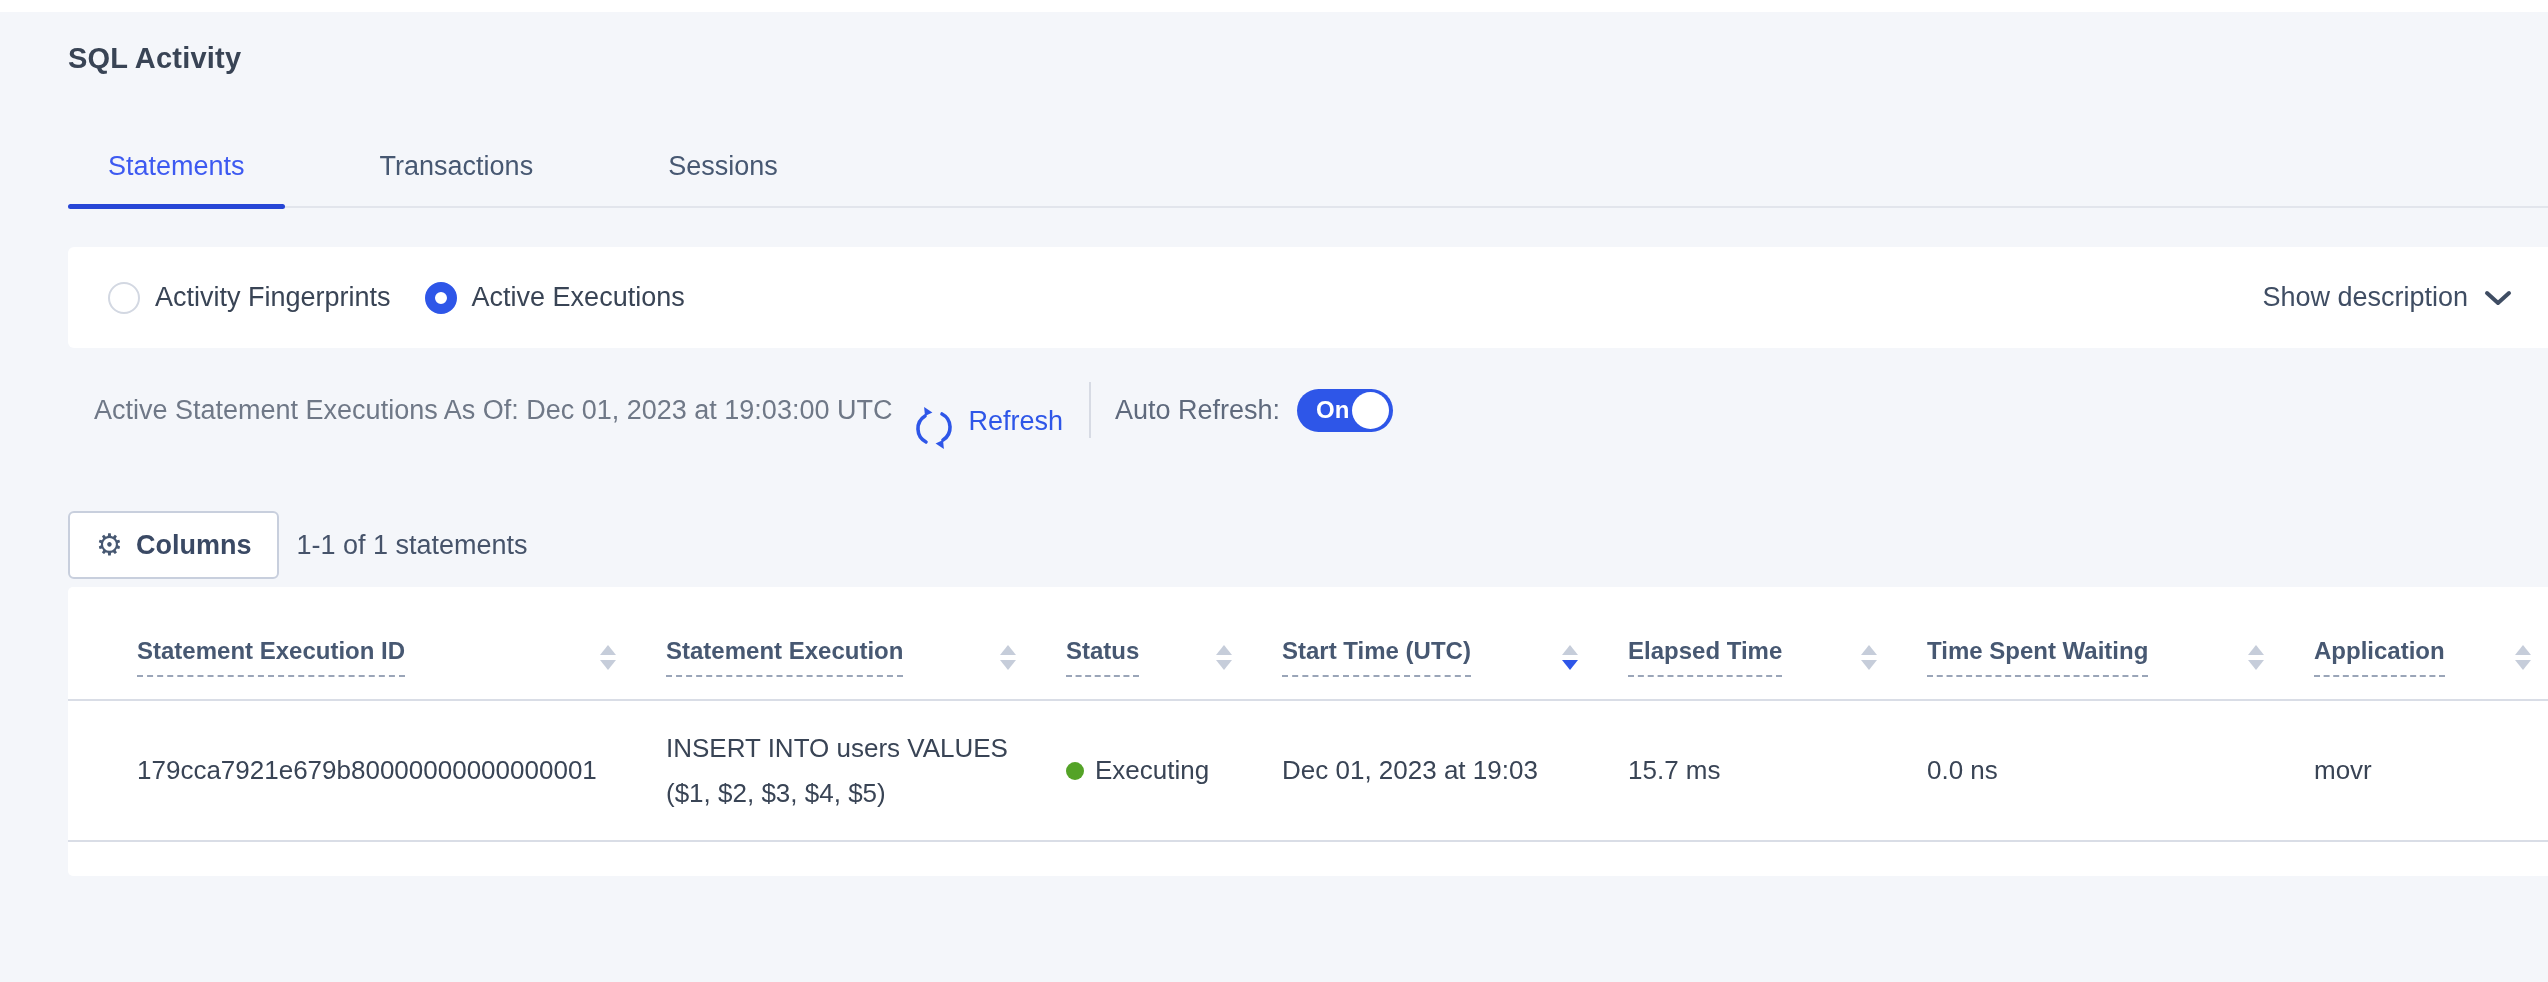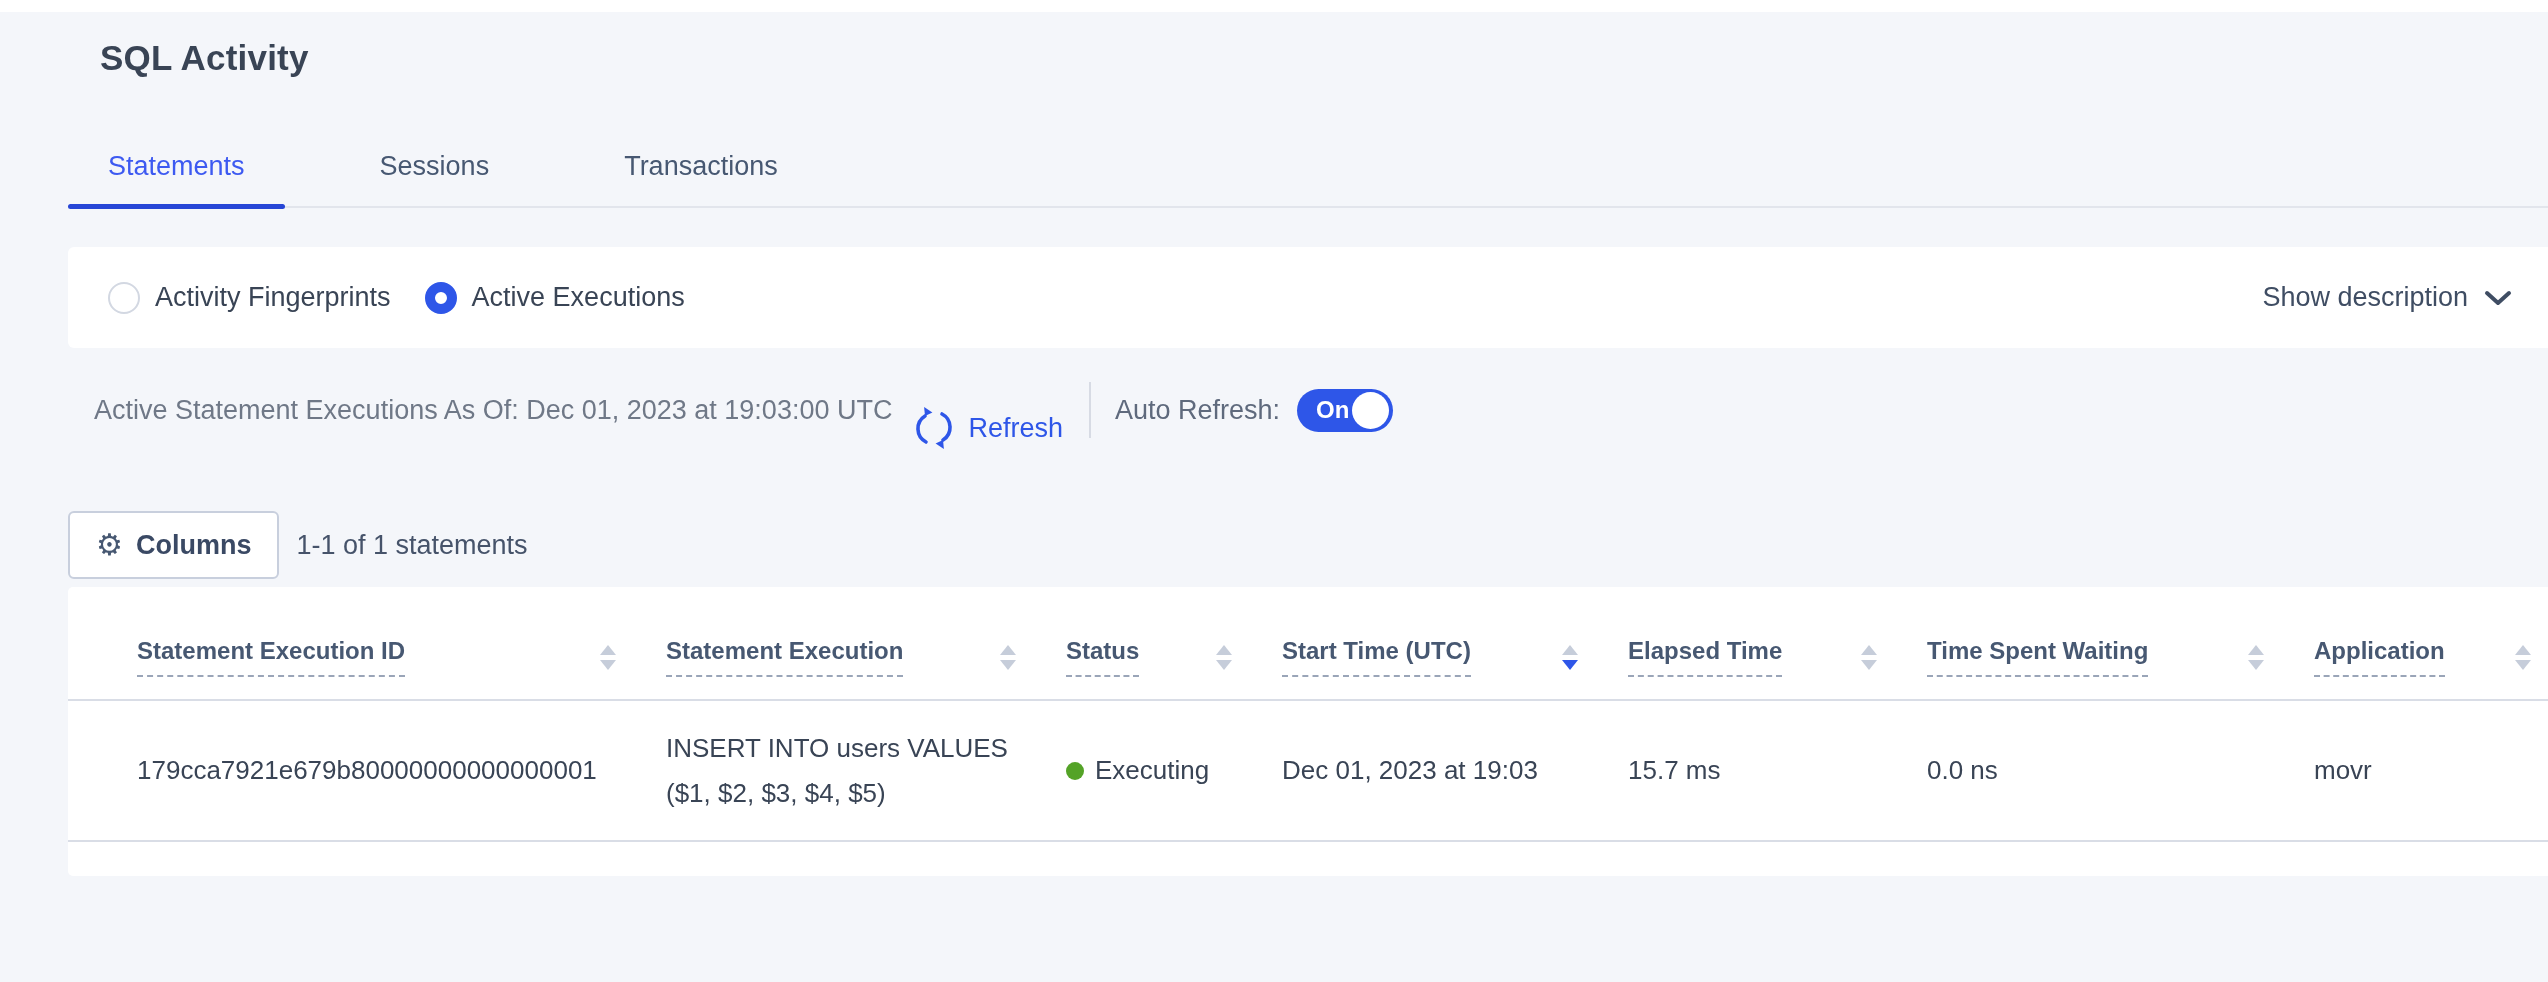--- a/index.html
+++ b/index.html
@@ -7,22 +7,22 @@
   body {
     font-family:"Liberation Sans","DejaVu Sans",sans-serif;
     background:#f4f6fa;
     color:#394455;
     position:relative;
   }
   .top-band { position:absolute; top:0; left:0; width:100%; height:12px; background:#ffffff; }
 
   
   .page-title {
-    margin:40px 0 0 100px;
-    font-size:35px; font-weight:700; color:#394455; line-height:36px;
+    margin:40px 0 0 68px;
+    font-size:29px; font-weight:700; color:#394455; line-height:36px;
     letter-spacing:0.2px;
   }
 
   
   .tabs {
     display:flex; margin:74px 0 0 68px;
     border-bottom:2px solid #e2e5ec;
   }
   .tab {
     font-size:27px; color:#475872; padding:0 40px 24px 40px; margin-right:55px;
@@ -69,21 +69,21 @@
   .search-box input::placeholder { color:#b5bcc8; }
   .filters-btn {
     margin-left:26px; height:76px; min-width:200px; padding:0 28px;
     background:#ffffff; border:2px solid #c8cfdd; border-radius:5px;
     display:flex; align-items:center; justify-content:center;
     font-size:27px; font-weight:700; color:#3a4964; cursor:pointer;
     font-family:inherit;
   }
   .filters-btn svg { margin-left:12px; }
   .asof { margin-left:26px; font-size:27px; color:#6f7887; white-space:nowrap; }
-  .refresh { margin-left:20px; display:flex; align-items:center; cursor:pointer;margin-top:36px; }
+  .refresh { margin-left:20px; display:flex; align-items:flex-start; cursor:pointer;margin-top:36px; }
   .refresh-label { font-size:27px; color:#2e56e8; margin-left:12px; }
   .vdiv { width:2px; height:56px; background:#d7dbe4; margin-left:26px; flex:none; }
   .auto-label { margin-left:24px; font-size:27px; color:#5f6a7d; white-space:nowrap; }
   .toggle {
     margin-left:17px; width:96px; height:43px; border-radius:22px;
     background:#2e56e8; position:relative; cursor:pointer; flex:none;
     display:flex; align-items:center;
   }
   .toggle-text { color:#ffffff; font-size:24px; font-weight:700; margin-left:19px; }
   .toggle-knob {
@@ -133,22 +133,22 @@
 </style>
 </head>
 <body>
 
 <div class="top-band"></div>
 
 <h1 class="page-title">SQL Activity</h1>
 
 <div class="tabs">
   <div class="tab active">Statements</div>
+  <div class="tab">Transactions</div>
   <div class="tab">Sessions</div>
-  <div class="tab">Transactions</div>
 </div>
 
 <section class="panel radio-panel">
   <label class="radio">
     <span class="radio-circle"></span>
     <span class="radio-label">Activity Fingerprints</span>
   </label>
   <label class="radio">
     <span class="radio-circle checked"></span>
     <span class="radio-label">Active Executions</span>

